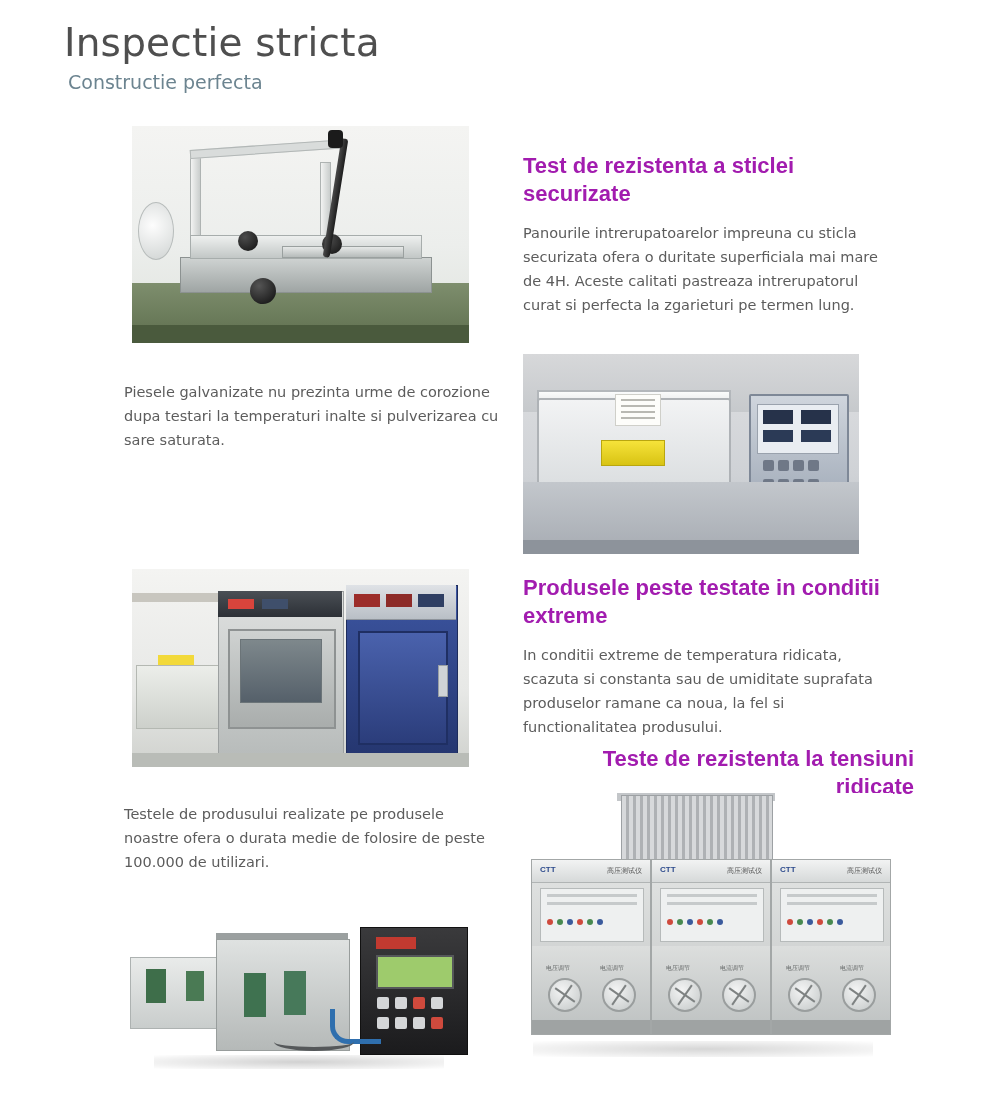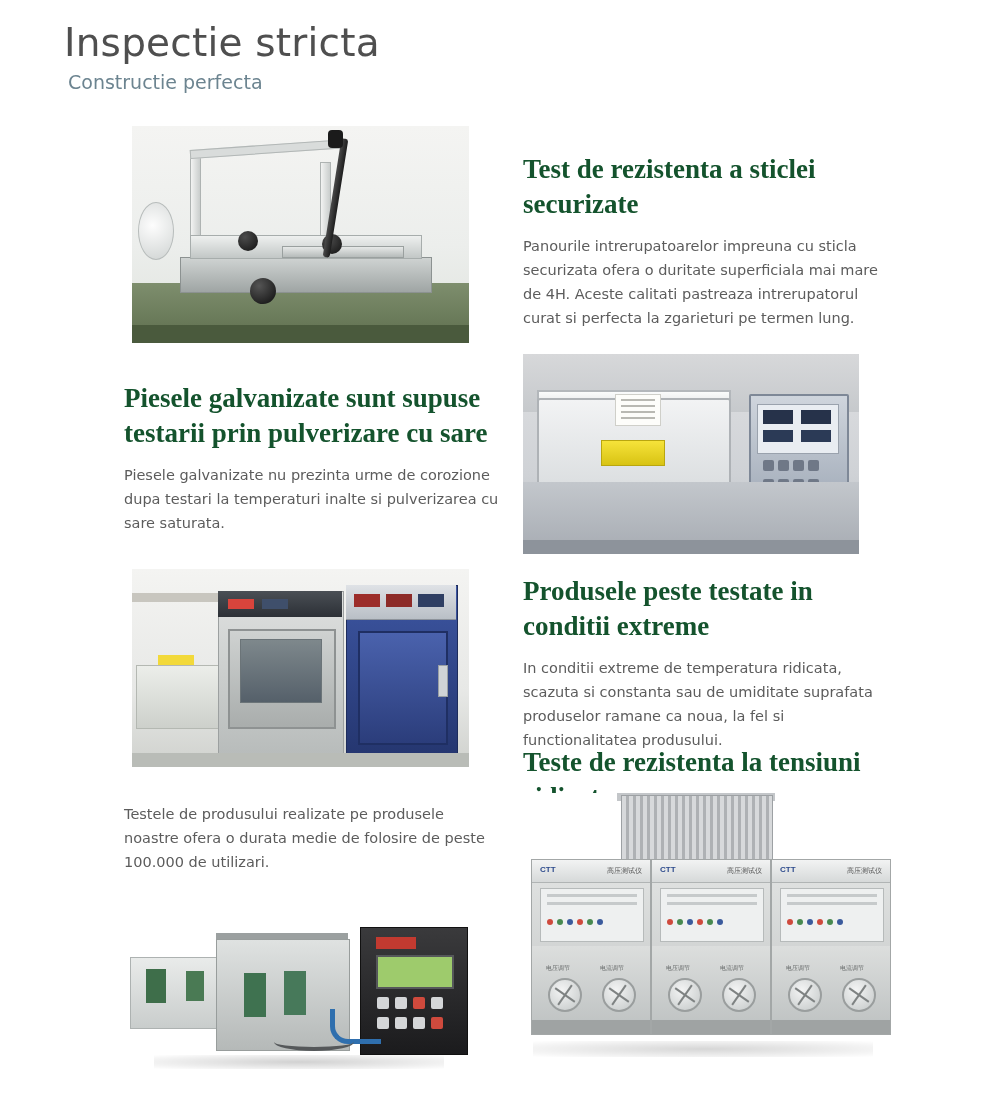--- a/index.html
+++ b/index.html
@@ -40,43 +40,43 @@
   .page-subtitle {
     font-size: 19px;
     font-weight: 400;
     color: #6c8490;
     margin: 6px 0 2px 4px;
     font-family: "DejaVu Sans", sans-serif;
   }
 
   
   .block-title {
-    font-size: 27px;
+    font-size: 22px;
     font-weight: bold;
-    color: #14532d;
+    color: #a21caf;
     line-height: 1.28;
     margin: 0 0 14px 0;
-    font-family: Liberation Serif, serif;
+    font-family: Liberation Sans, sans-serif;
   }
   .block-body {
     font-size: 14.5px;
     line-height: 1.65;
     color: #5c5c5c;
     margin: 0;
     font-family: "DejaVu Sans", sans-serif;
   }
 
   .abs { position: absolute; }
 
   
   #txt-glass  { left: 523px; top: 152px; width: 367px; }
   #txt-galv   { left: 124px; top: 381px; width: 380px; }
   #txt-extreme{ left: 523px; top: 574px; width: 368px; }
   #txt-endur  { left: 124px; top: 803px; width: 370px; }
-  #txt-volt   { left: 523px; top: 745px; width: 370px; }
+  #txt-volt   { left: 544px; top: 745px; width: 370px; text-align: right; }
 
   
   .photo {
     position: absolute;
     overflow: hidden;
     background: #e9eaec;
   }
   .photo .inner { position: absolute; inset: 0; }
 
   
@@ -443,21 +443,20 @@
       <div class="leverhead"></div>
     </div>
   </div>
 
   <div class="abs" id="txt-glass">
     <h2 class="block-title">Test de rezistenta a sticlei securizate</h2>
     <p class="block-body">Panourile intrerupatoarelor impreuna cu sticla securizata ofera o duritate superficiala mai mare de 4H. Aceste calitati pastreaza intrerupatorul curat si perfecta la zgarieturi pe termen lung.</p>
   </div>
 
   <div class="abs" id="txt-galv">
-    <h2 class="block-title">Piesele galvanizate sunt supuse testarii prin pulverizare cu sare</h2>
     <p class="block-body">Piesele galvanizate nu prezinta urme de corozione dupa testari la temperaturi inalte si pulverizarea cu sare saturata.</p>
   </div>
 
   <div class="photo" id="photo-salt">
     <div class="inner">
       <div class="wall"></div>
       <div class="tanklid"></div>
       <div class="tank"></div>
       <div class="paper">
           <i></i>

